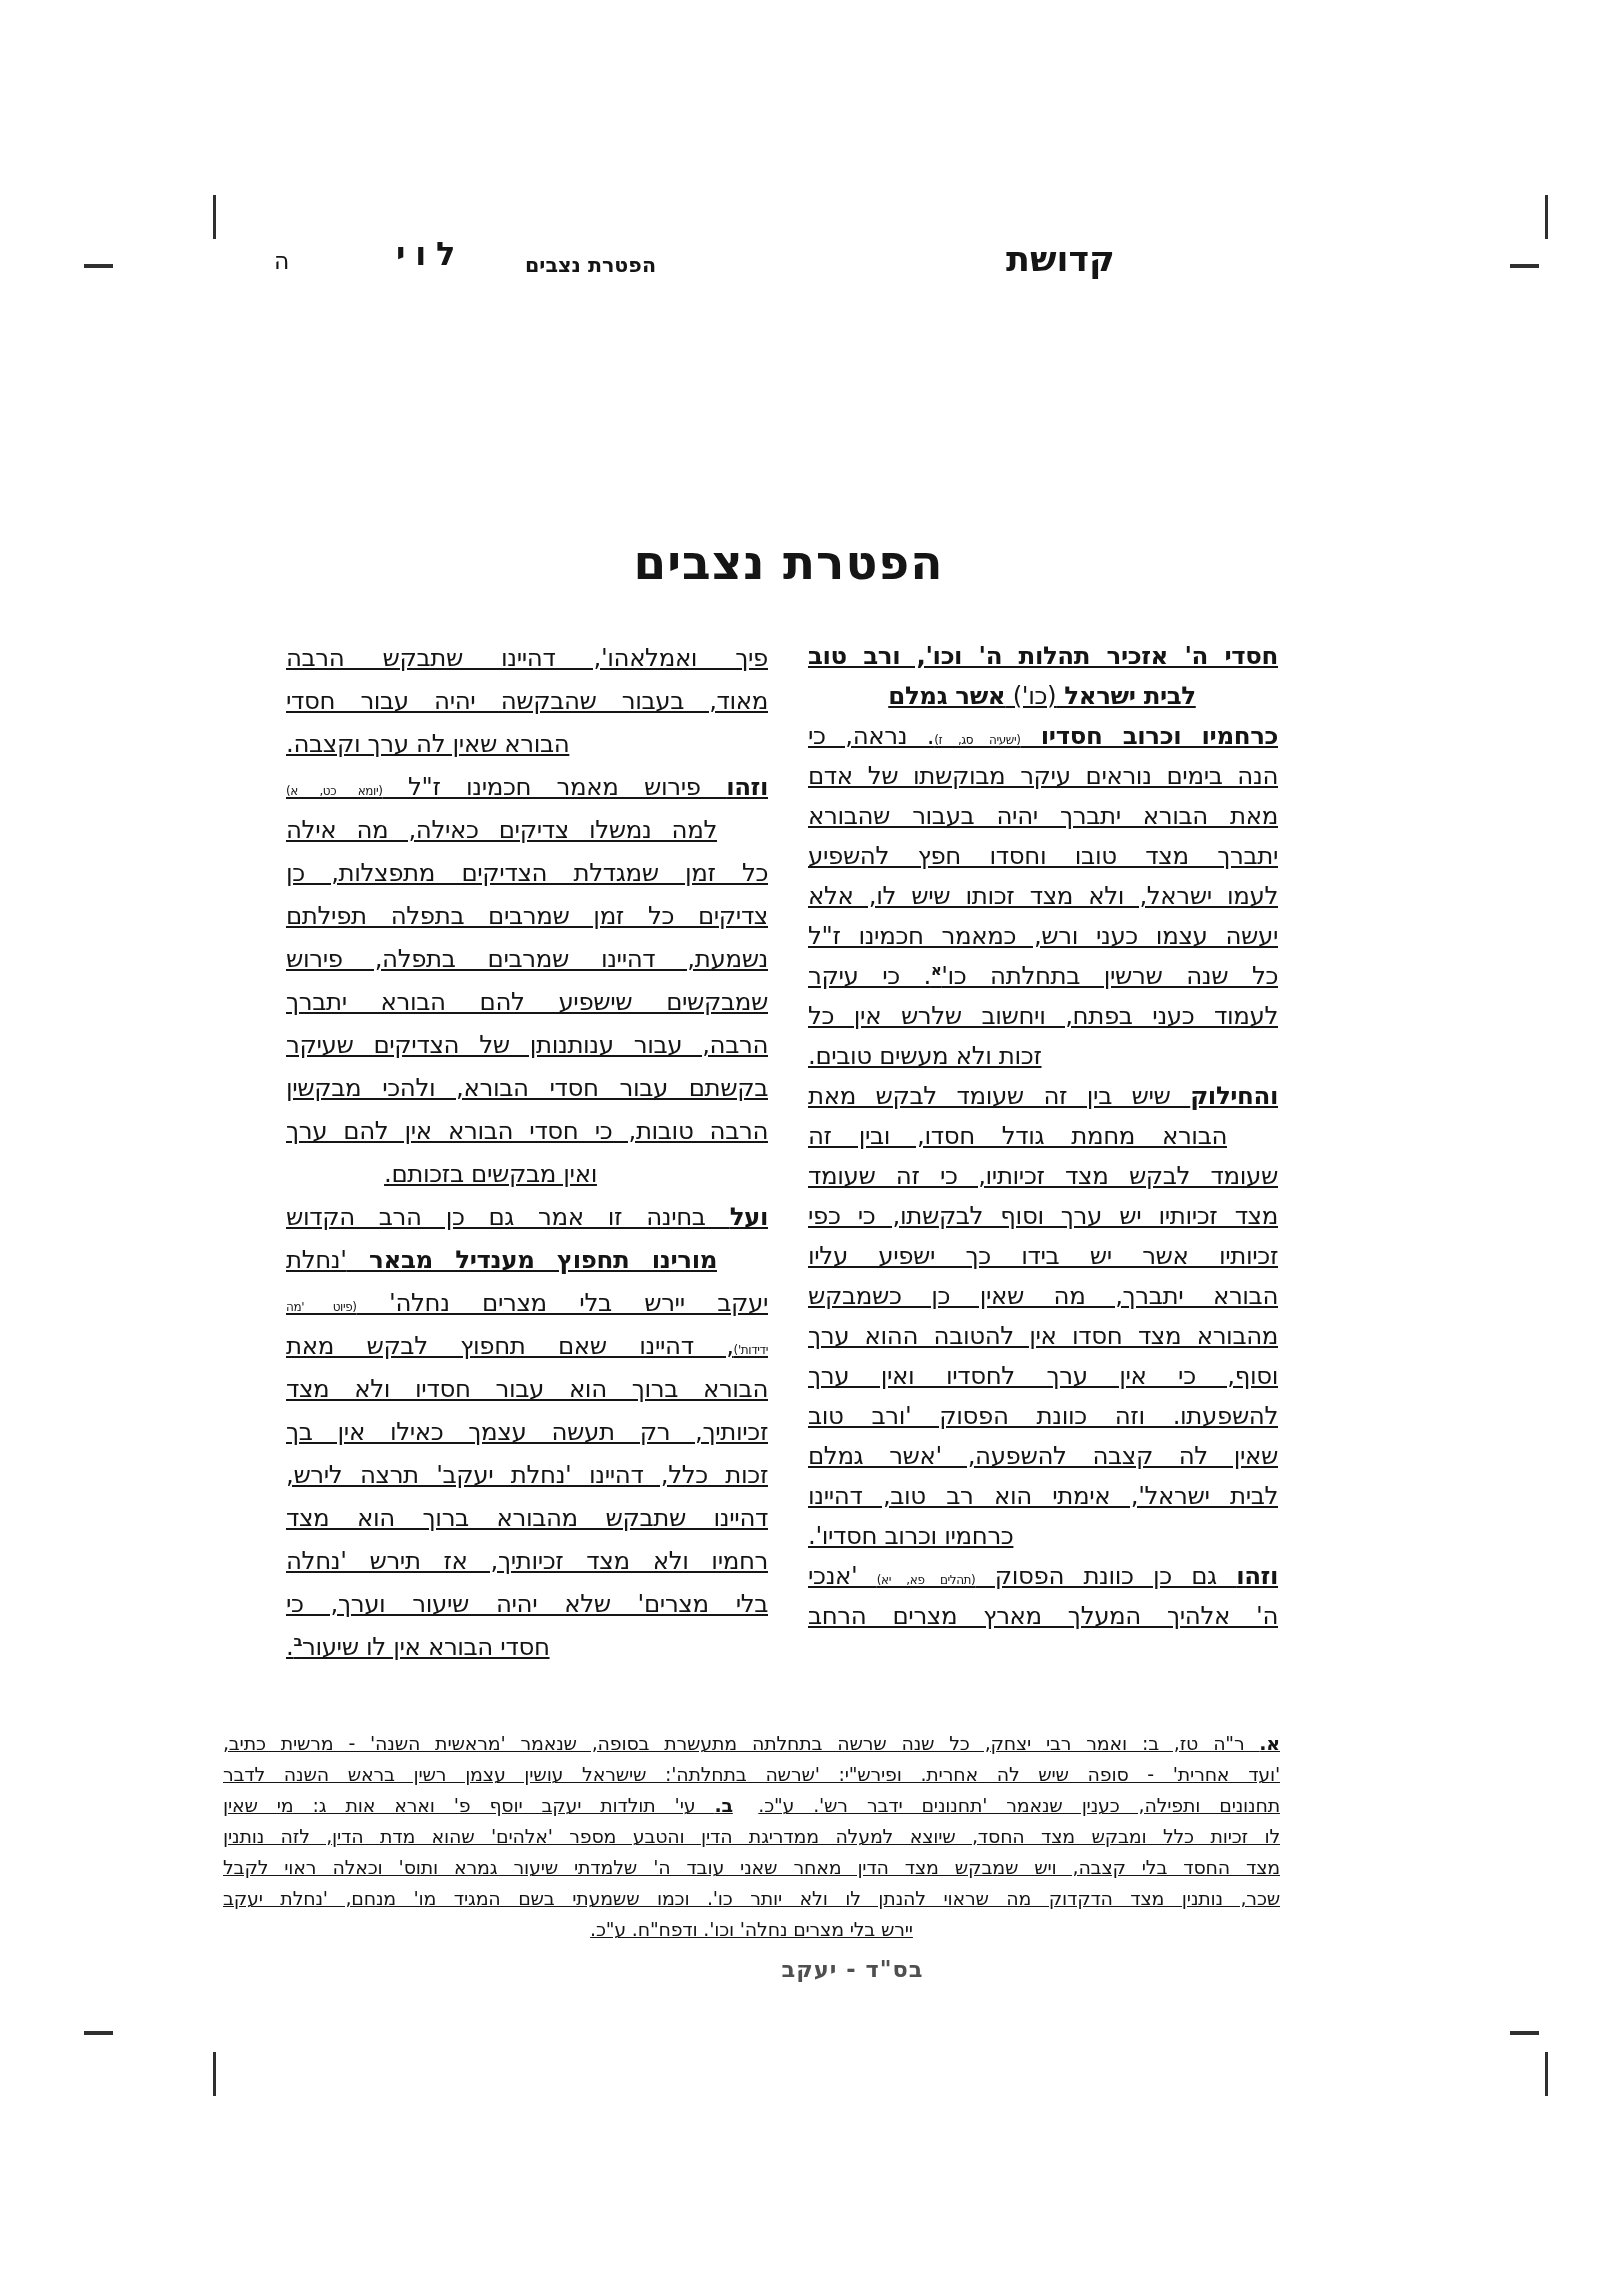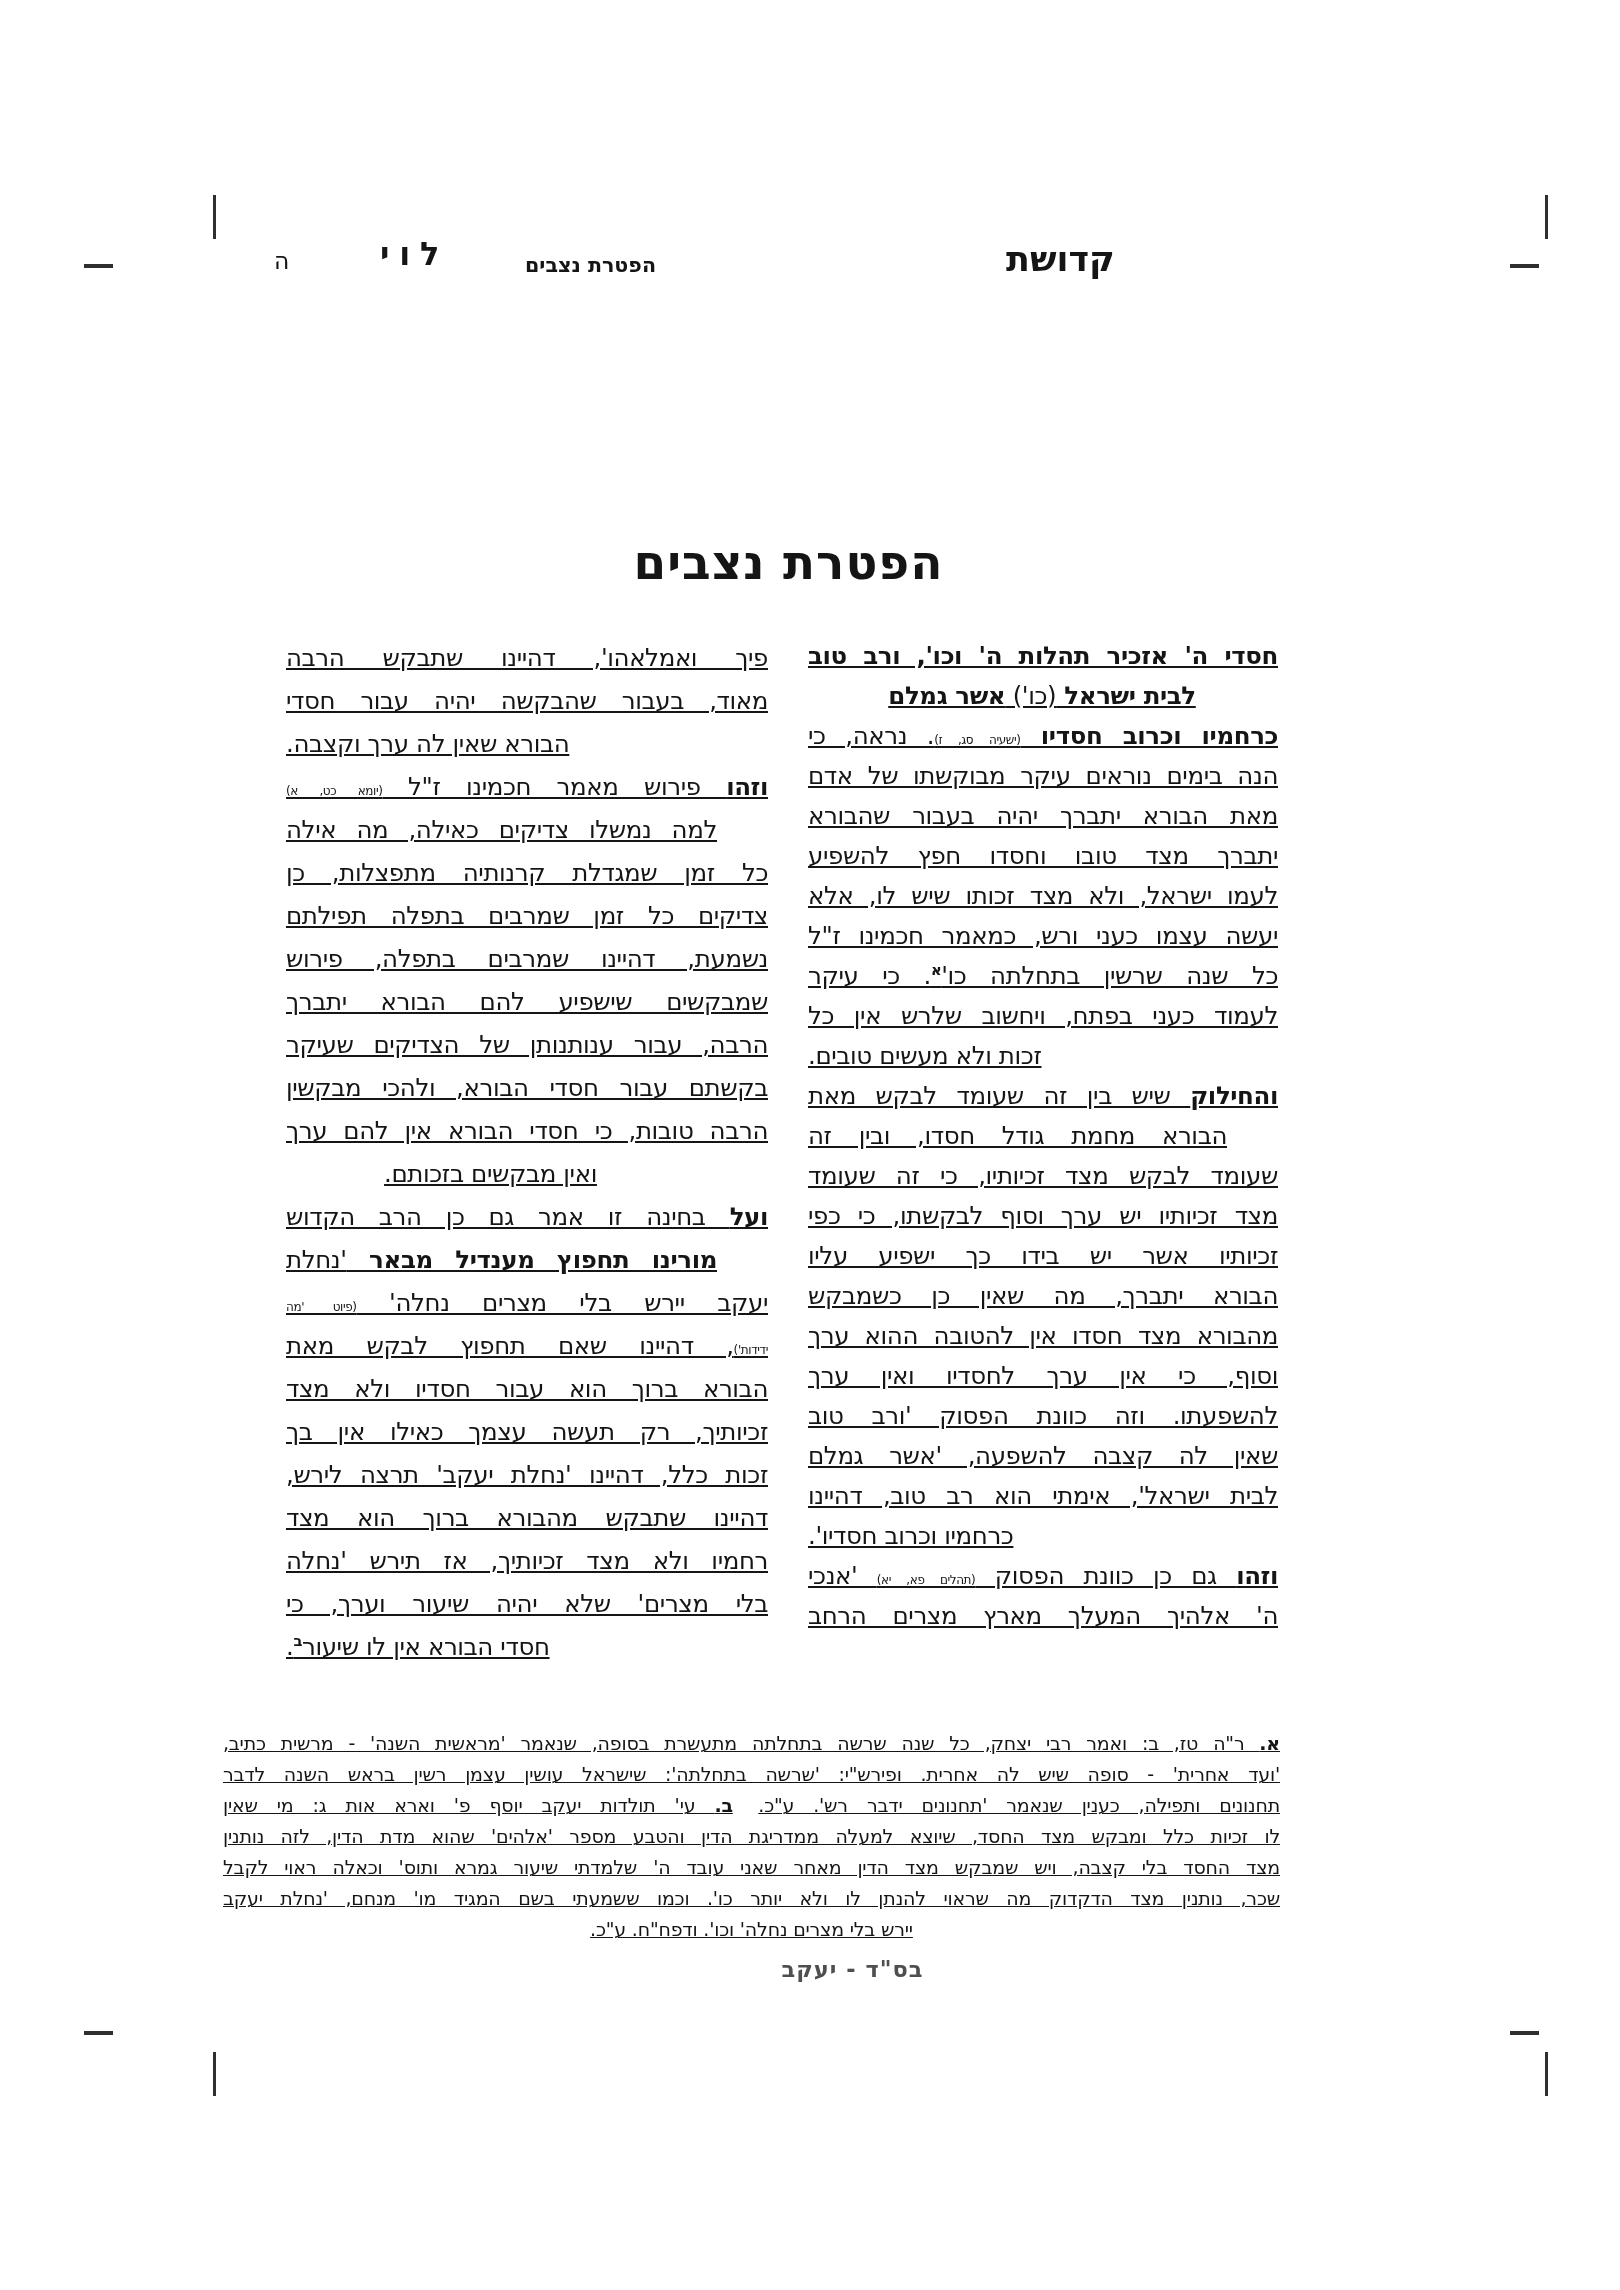--- a/index.html
+++ b/index.html
@@ -19,21 +19,21 @@
   .m-tr-v{left:1545px;top:195px;}
   .m-tr-h{left:1510px;top:264px;}
   .m-bl-h{left:84px;top:2031px;}
   .m-bl-v{left:213px;top:2052px;}
   .m-br-h{left:1510px;top:2031px;}
   .m-br-v{left:1545px;top:2052px;}
 
   
   .hdr-kedushas{position:absolute;left:1006px;top:239px;font-size:35px;font-weight:bold;}
   .hdr-section{position:absolute;left:525px;top:253px;font-size:20.6px;font-weight:bold;}
-  .hdr-levi{position:absolute;left:380px;top:235px;font-size:32px;font-weight:bold;letter-spacing:9.8px;}
+  .hdr-levi{position:absolute;left:396px;top:235px;font-size:32px;font-weight:bold;letter-spacing:9.8px;}
   .hdr-page{position:absolute;left:274px;top:247px;font-size:23.5px;}
 
   
   .title{
     position:absolute;left:617px;top:535px;width:343px;margin:0;
     text-align:center;font-size:47px;font-weight:bold;letter-spacing:1px;
   }
 
   
   .col{position:absolute;top:636px;direction:rtl;}
@@ -121,21 +121,21 @@
     </div>
   <div id="col-left" class="col colL">
       <div class="para">
         <div class="line j"><span class="seg">פיך ואמלאהו', דהיינו שתבקש הרבה</span></div>
         <div class="line j"><span class="seg">מאוד, בעבור שהבקשה יהיה עבור חסדי</span></div>
         <div class="line er"><span class="seg">הבורא שאין לה ערך וקצבה.</span></div>
       </div>
       <div class="para">
         <div class="line j"><span class="seg b">וזהו</span><span class="seg"> פירוש מאמר חכמינו ז"ל </span><span class="seg cite">(יומא כט, א)</span></div>
         <div class="line jr"><span class="seg">למה נמשלו צדיקים כאילה, מה אילה</span></div>
-        <div class="line j"><span class="seg">כל זמן שמגדלת קרנותיה מתפצלות, כן</span></div>
+        <div class="line j"><span class="seg">כל זמן שמגדלת הצדיקים מתפצלות, כן</span></div>
         <div class="line j"><span class="seg">צדיקים כל זמן שמרבים בתפלה תפילתם</span></div>
         <div class="line j"><span class="seg">נשמעת, דהיינו שמרבים בתפלה, פירוש</span></div>
         <div class="line j"><span class="seg">שמבקשים שישפיע להם הבורא יתברך</span></div>
         <div class="line j"><span class="seg">הרבה, עבור ענותנותן של הצדיקים שעיקר</span></div>
         <div class="line j"><span class="seg">בקשתם עבור חסדי הבורא, ולהכי מבקשין</span></div>
         <div class="line j"><span class="seg">הרבה טובות, כי חסדי הבורא אין להם ערך</span></div>
         <div class="line ec"><span class="seg">ואין מבקשים בזכותם.</span></div>
       </div>
       <div class="para">
         <div class="line j"><span class="seg b">ועל</span><span class="seg"> בחינה זו אמר גם כן הרב הקדוש</span></div>

